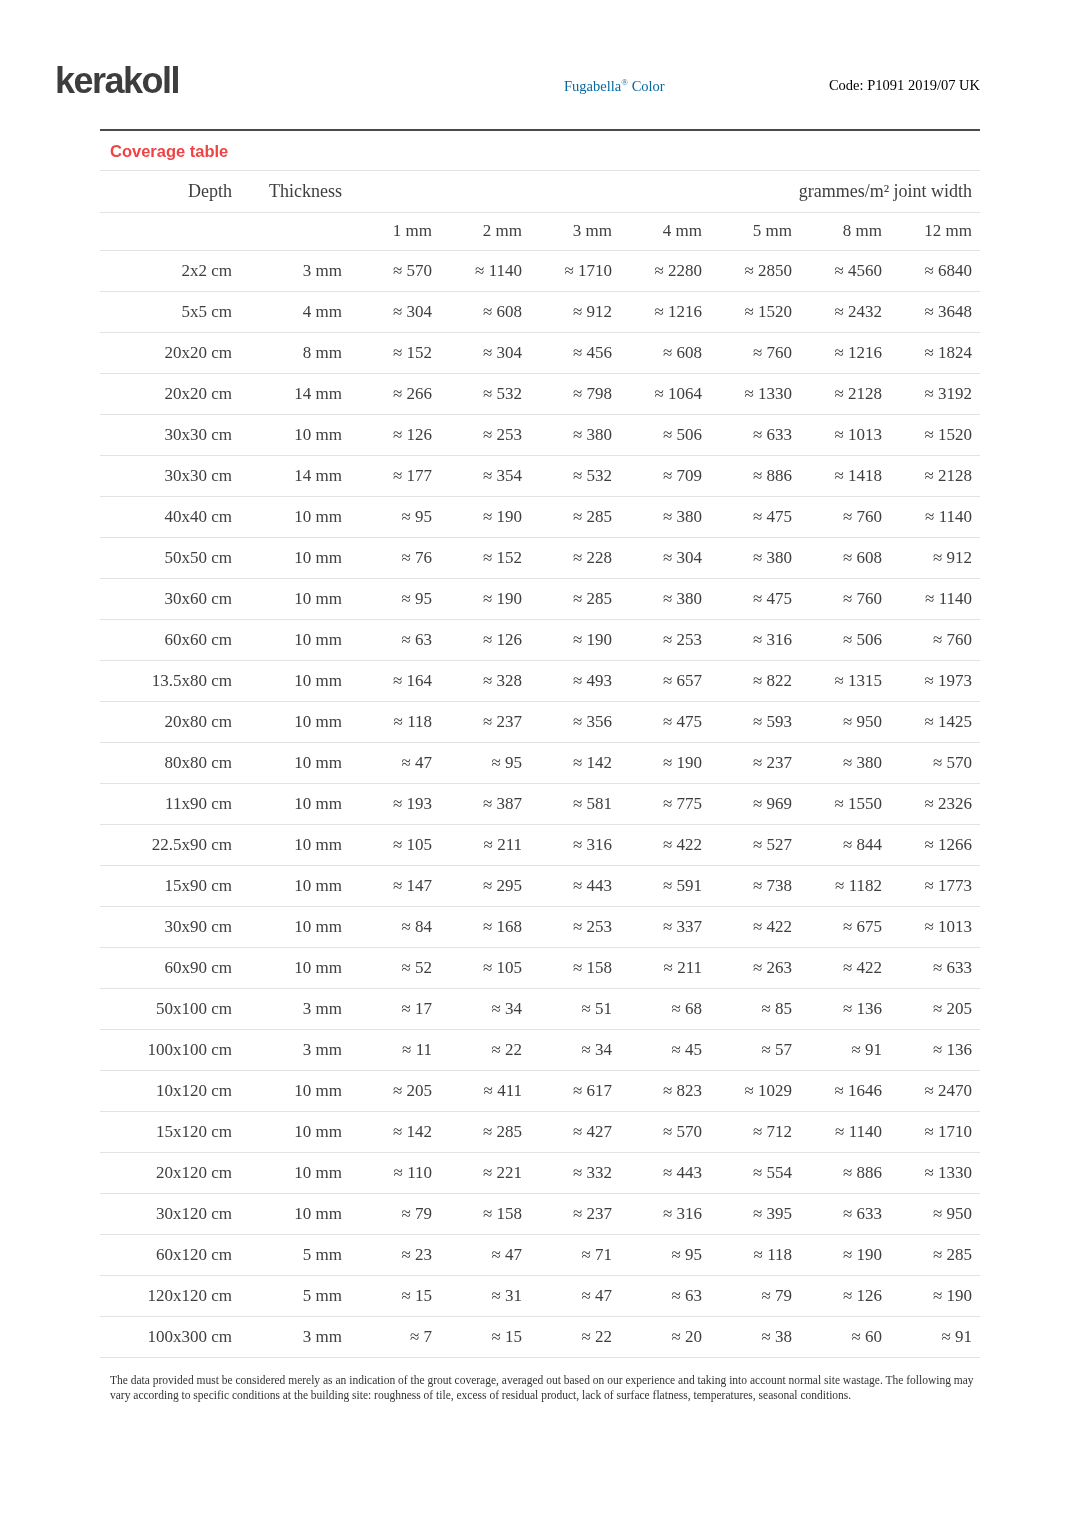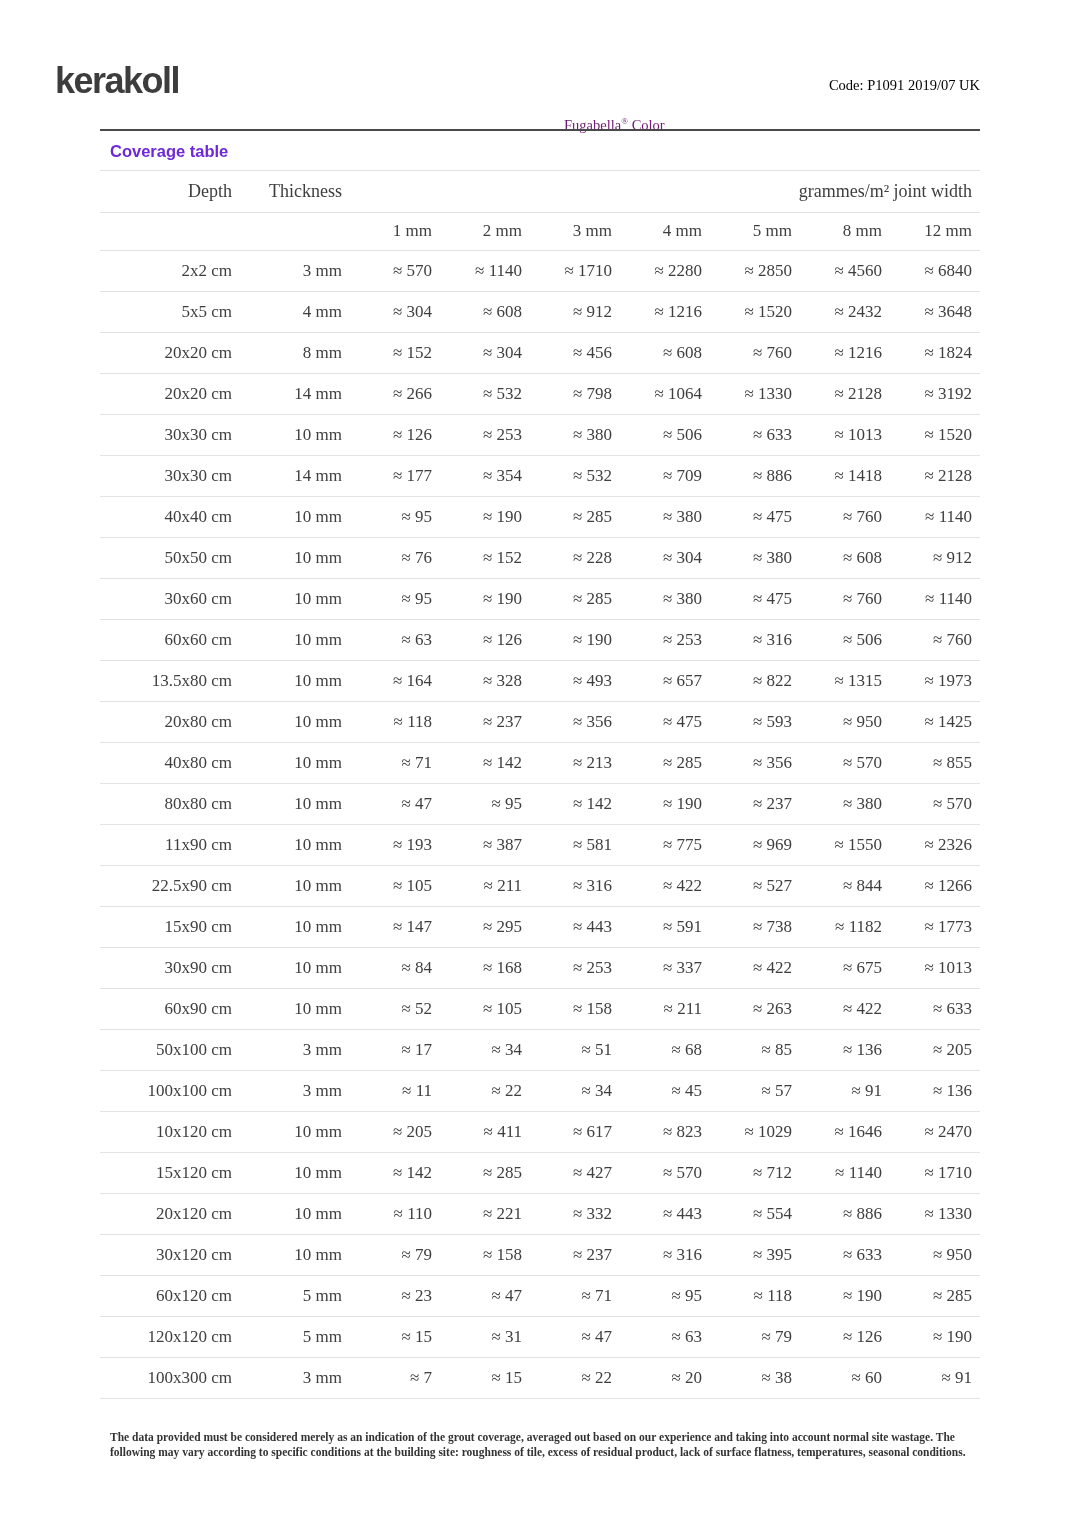--- a/index.html
+++ b/index.html
@@ -21,42 +21,41 @@
     font-family: "Liberation Sans", sans-serif;
     font-weight: 700;
     font-size: 36px;
     letter-spacing: -1.5px;
     color: #3d3d3d;
   }
   .product-name {
     position: absolute;
     left: 564px; top: 77px;
     font-size: 14.5px;
-    color: #701a75;
+    color: #0369a1;
     white-space: nowrap;
-    margin-top: 39px;
   }
   .product-name sup { font-size: 9px; }
   .doc-code {
     position: absolute;
     right: 100px; top: 77px;
     font-size: 14.5px;
     color: #000000;
     white-space: nowrap;
   }
   
   .content { position: absolute; left: 100px; top: 129px; width: 880px; }
   .section-title {
     border-top: 2px solid #4a4a4a;
     border-bottom: 1px solid #e3e3e3;
     padding: 11px 0 9px 10px;
     font-family: "Liberation Sans", sans-serif;
     font-weight: 700;
     font-size: 16.5px;
-    color: #6d28d9;
+    color: #ef4444;
   }
   table.coverage {
     width: 880px;
     border-collapse: collapse;
     table-layout: fixed;
   }
   table.coverage tr { border-bottom: 1px solid #e3e3e3; }
   table.coverage th, table.coverage td {
     font-weight: normal;
     font-size: 17px;
@@ -68,25 +67,25 @@
     overflow: hidden;
   }
   tr.head-row-1 { height: 41px; }
   tr.head-row-1 th { font-size: 18px; }
   th.h-depth, th.h-thickness { text-align: center; padding: 0; }
   th.h-group { text-align: center; padding: 0; }
   tr.head-row-2 { height: 38px; }
   table.coverage tbody tr { height: 41px; }
   
   .footnote {
-    margin: 31px 0 0 0;
+    margin: 15px 0 0 0;
     padding-left: 10px;
     width: 868px;
     font-size: 11.5px;
-    font-weight: 700;
+    font-weight: 400;
     line-height: 15px;
     color: #333333;
   }
 </style>
 </head>
 <body>
 
 <div class="page">
 
   <div class="doc-header">
@@ -255,31 +254,20 @@
             <td>10 mm</td>
             <td>≈ 118</td>
             <td>≈ 237</td>
             <td>≈ 356</td>
             <td>≈ 475</td>
             <td>≈ 593</td>
             <td>≈ 950</td>
             <td>≈ 1425</td>
           </tr>
           <tr>
-            <td>40x80 cm</td>
-            <td>10 mm</td>
-            <td>≈ 71</td>
-            <td>≈ 142</td>
-            <td>≈ 213</td>
-            <td>≈ 285</td>
-            <td>≈ 356</td>
-            <td>≈ 570</td>
-            <td>≈ 855</td>
-          </tr>
-          <tr>
             <td>80x80 cm</td>
             <td>10 mm</td>
             <td>≈ 47</td>
             <td>≈ 95</td>
             <td>≈ 142</td>
             <td>≈ 190</td>
             <td>≈ 237</td>
             <td>≈ 380</td>
             <td>≈ 570</td>
           </tr>

